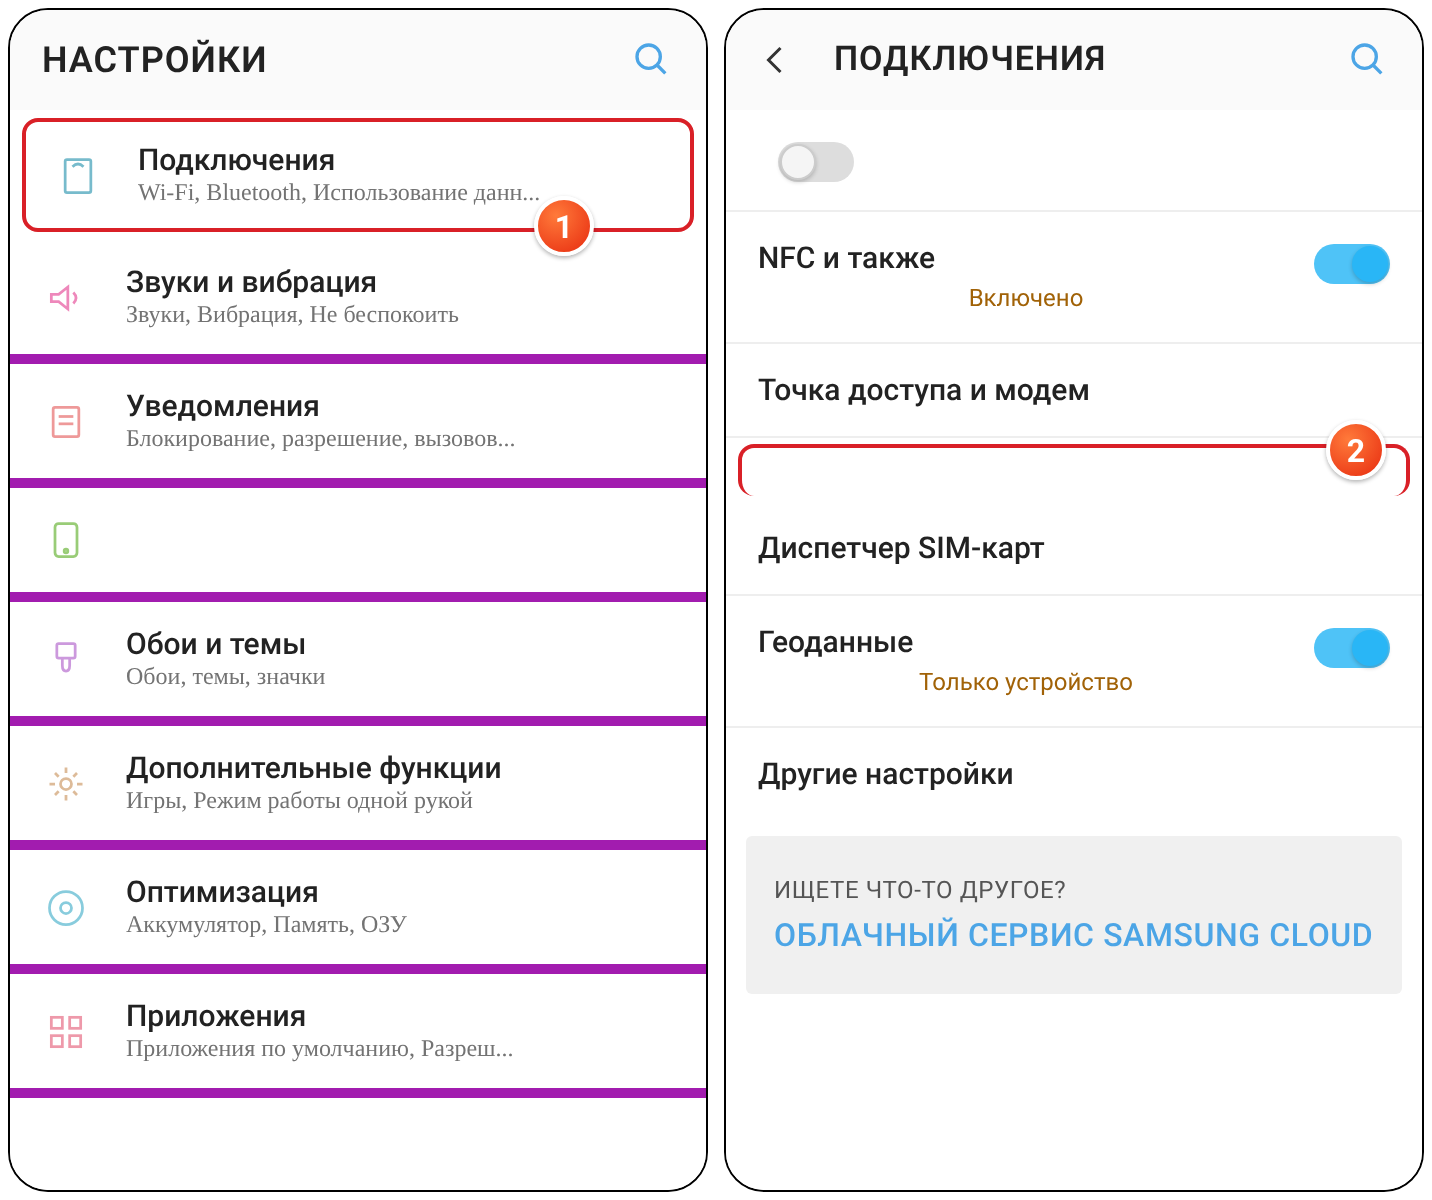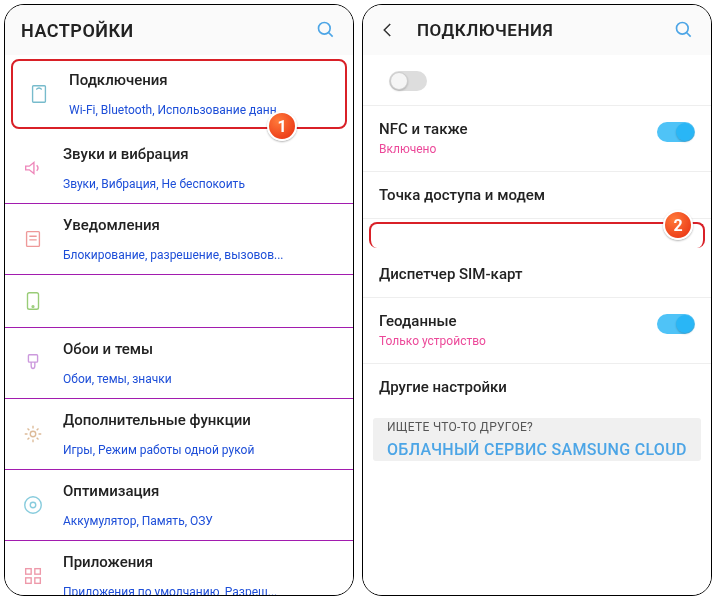--- a/index.html
+++ b/index.html
@@ -4,42 +4,42 @@
 <style>
 * { margin: 0; padding: 0; box-sizing: border-box; font-family: -apple-system, Roboto, Arial, sans-serif; }
 body { background: #fff; width: 716px; height: 600px; display: flex; gap: 8px; padding: 4px; }
 .screen { flex: 1; border: 1px solid #000; border-radius: 20px; overflow: hidden; background: #fafafa; display: flex; flex-direction: column; min-width: 0; }
 .header { display: flex; align-items: center; padding: 14px 16px; background: #fafafa; }
 .header-title { font-size: 18px; font-weight: 600; letter-spacing: 0.5px; color: #222; flex: 1; }
 .header-title.connections { font-size: 17px; }
 .back-arrow { width: 20px; margin-right: 18px; color: #333; display: flex; align-items: center; }
 .search-icon { color: #4ca5e6; width: 22px; height: 22px; display: flex; align-items: center; justify-content: center; }
 .list { flex: 1; background: #fff; overflow: hidden; }
-.item { display: flex; align-items: center; padding: 12px 16px 12px 14px; border-bottom: 1px solid #a21caf; position: relative; }
+.item { display: flex; align-items: center; padding: 12px 16px 12px 14px; border-bottom: 5px solid #a21caf; position: relative; }
 .item-icon { width: 28px; height: 28px; margin-right: 16px; flex-shrink: 0; display: flex; align-items: center; justify-content: center; color: #9aa; }
 .item-text { flex: 1; min-width: 0; }
 .item-title { font-size: 15px; color: #222; font-weight: 500; }
-.item-sub { font-size: 12px; color: #1d4ed8; margin-top: 14px; white-space: nowrap; overflow: hidden; text-overflow: ellipsis; }
+.item-sub { font-size: 12px; color: #737373; margin-top: 0; white-space: nowrap; overflow: hidden; text-overflow: ellipsis; font-family: Liberation Serif, serif; }
 .highlight { border: 2.5px solid #d92027; border-radius: 8px; margin: 4px 6px; padding: 10px 12px; }
 .badge { position: absolute; width: 30px; height: 30px; border-radius: 50%; background: radial-gradient(circle at 35% 30%, #ff7a3a, #e72b0f); border: 2px solid #fff; box-shadow: 0 1px 2px rgba(0,0,0,0.3); color: #fff; font-weight: 700; font-size: 16px; display: flex; align-items: center; justify-content: center; z-index: 10; }
 .badge-1 { right: 48px; bottom: -14px; }
 .badge-2 { right: 10px; top: -14px; }
 .item2 { display: flex; align-items: flex-start; padding: 14px 16px; border-bottom: 1px solid #eee; position: relative; }
 .item2-text { flex: 1; min-width: 0; }
 .item2-title { font-size: 15px; color: #222; font-weight: 500; }
 .item2-sub { font-size: 12px; color: #999; margin-top: 3px; line-height: 1.35; }
-.item2-sub.accent { color: #ec4899; }
+.item2-sub.accent { color: #a16207; text-align: center; }
 .toggle { width: 38px; height: 20px; border-radius: 20px; position: relative; flex-shrink: 0; margin-left: 10px; margin-top: 2px; }
 .toggle.off { background: #ddd; }
 .toggle.on { background: #4fc3f7; }
 .toggle-knob { position: absolute; width: 18px; height: 18px; border-radius: 50%; background: #fff; top: 1px; box-shadow: 0 1px 2px rgba(0,0,0,0.2); }
 .toggle.off .toggle-knob { left: 1px; background: #f5f5f5; border: 1px solid #ccc; }
 .toggle.on .toggle-knob { right: 1px; background: #29b6f6; }
 .highlight2 { border: 2.5px solid #d92027; border-radius: 8px; margin: 3px 6px; padding: 12px 12px; }
-.footer-card { background: #f0f0f0; margin: 8px 10px 10px; padding: 2px 14px; border-radius: 3px; }
+.footer-card { background: #f0f0f0; margin: 8px 10px 10px; padding: 20px 14px; border-radius: 3px; }
 .footer-title { font-size: 12px; color: #555; letter-spacing: 0.3px; margin-bottom: 6px; }
 .footer-link { font-size: 16px; color: #4ca5e6; letter-spacing: 0.3px; font-weight: 500; }
 </style>
 </head>
 <body>
 
 <div class="screen">
   <div class="header">
     <div class="header-title">НАСТРОЙКИ</div>
     <div class="search-icon">

